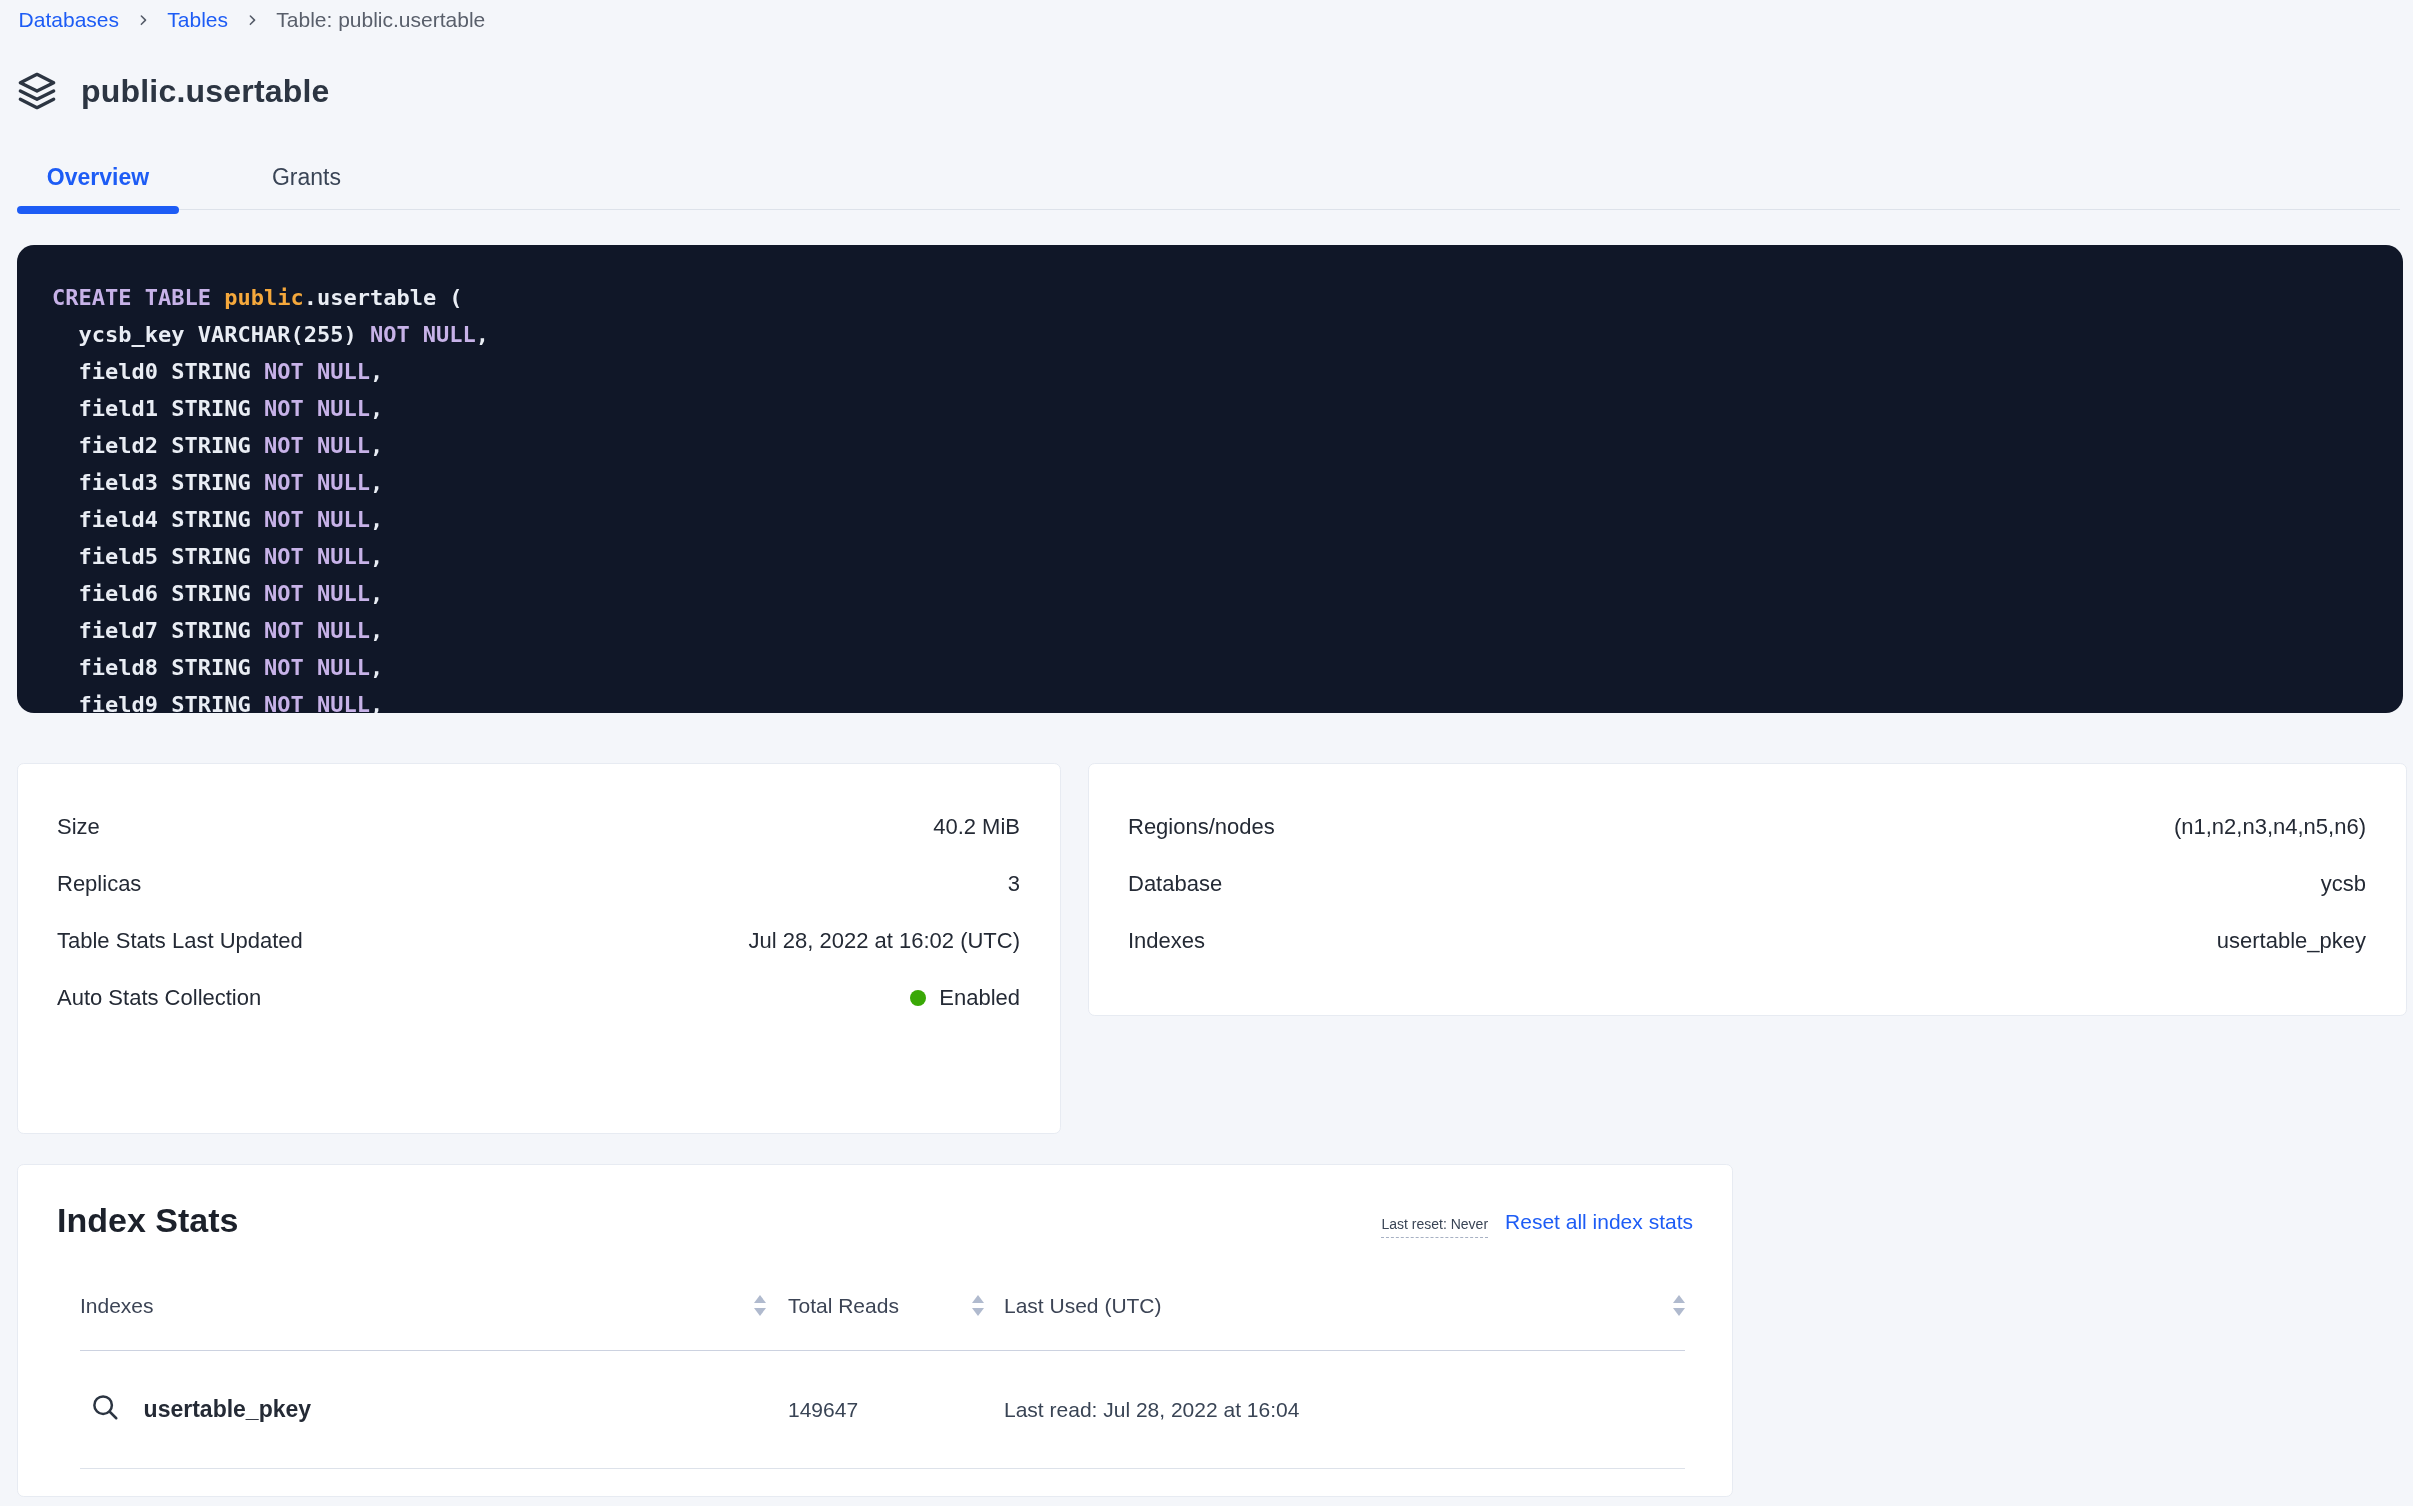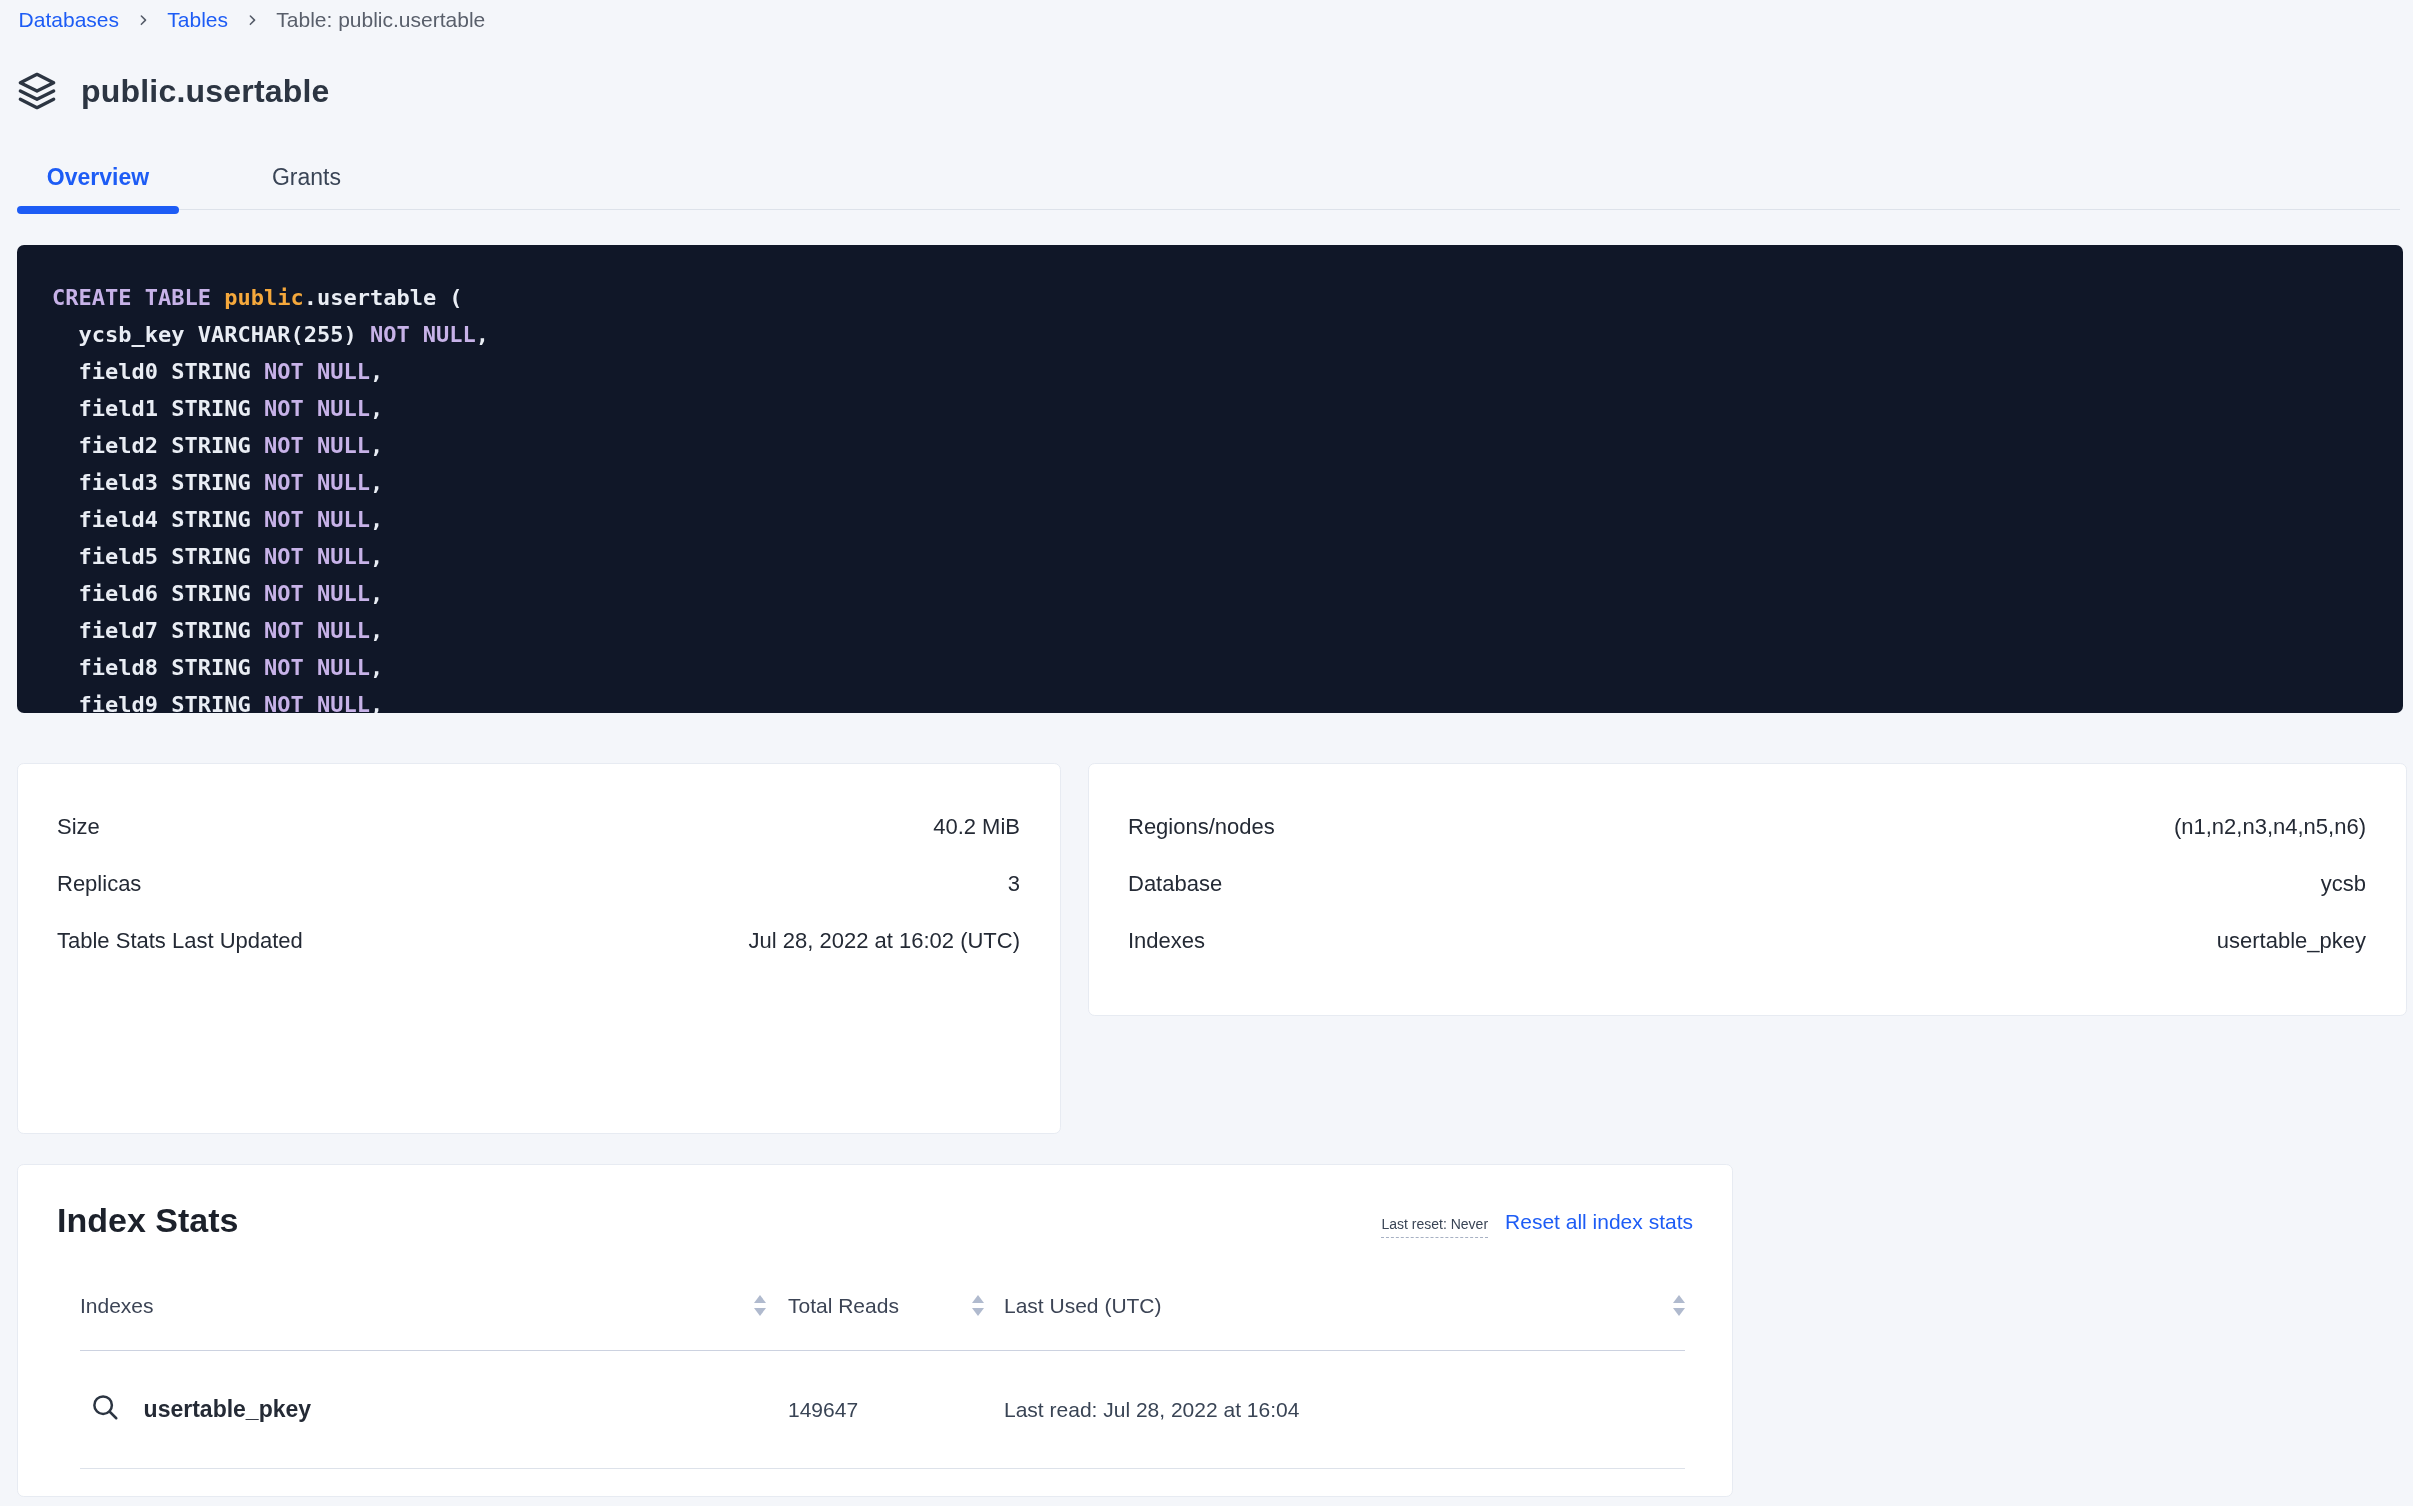--- a/index.html
+++ b/index.html
@@ -27,21 +27,21 @@
   .tabs{position:absolute;left:17px;top:145px;width:2383px;height:64px;border-bottom:1.7px solid #dde2ea;display:flex;}
   .tab{position:relative;height:100%;display:flex;align-items:center;justify-content:center;font-size:23px;color:#394455;cursor:pointer;}
   .tab.t0{width:162px;}
   .tab.t1{margin-left:51px;width:153px;}
   .tab.active{color:var(--blue);font-weight:700;}
   .tab.active::after{content:"";position:absolute;left:0;right:0;bottom:-5px;height:7.6px;border-radius:4.2px;background:var(--blue);}
 
   
   .codeblock{
     position:absolute;left:17px;top:245px;width:2386px;height:468px;box-sizing:border-box;
-    margin:0;background:var(--code-bg);border-radius:7px;
+    margin:0;background:var(--code-bg);border-radius:17px;
     padding:34px 34px 0 35px;overflow:hidden;
     font-family:"DejaVu Sans Mono","Liberation Mono",monospace;
     font-size:22px;font-weight:700;line-height:37px;white-space:pre;
   }
   .code-line{height:37px;}
   .tok-kw{color:var(--kw);}
   .tok-schema{color:var(--schema);}
   .tok-plain{color:var(--plain);}
 
   
@@ -126,20 +126,27 @@
         <span class="stat-value">
           <span>3</span>
         </span>
       </div>
       <div class="stat-row">
         <span class="stat-label">Table Stats Last Updated</span>
         <span class="stat-value">
           <span>Jul 28, 2022 at 16:02 (UTC)</span>
         </span>
       </div>
+      <div class="stat-row">
+        <span class="stat-label">Auto Stats Collection</span>
+        <span class="stat-value">
+          <span class="status-dot"></span>
+          <span>Enabled</span>
+        </span>
+      </div>
     </section>
 
   <section class="card card-right">
       <div class="stat-row">
         <span class="stat-label">Regions/nodes</span>
         <span class="stat-value">
           <span>(n1,n2,n3,n4,n5,n6)</span>
         </span>
       </div>
       <div class="stat-row">

